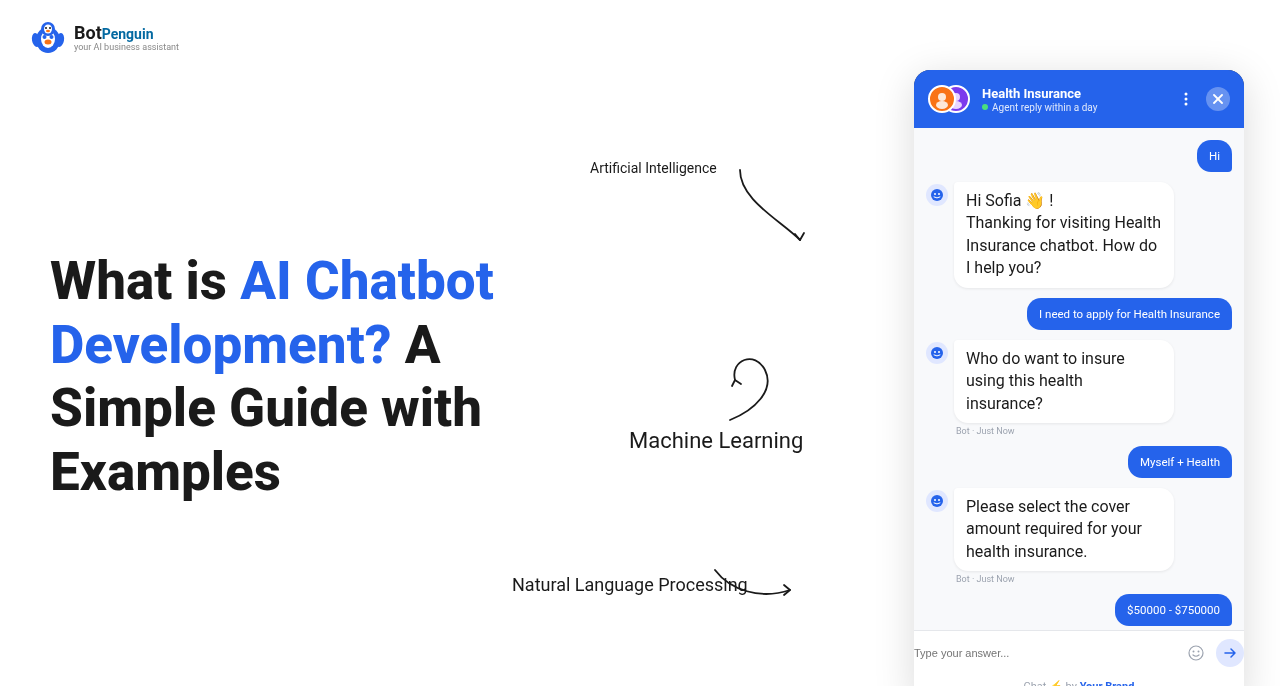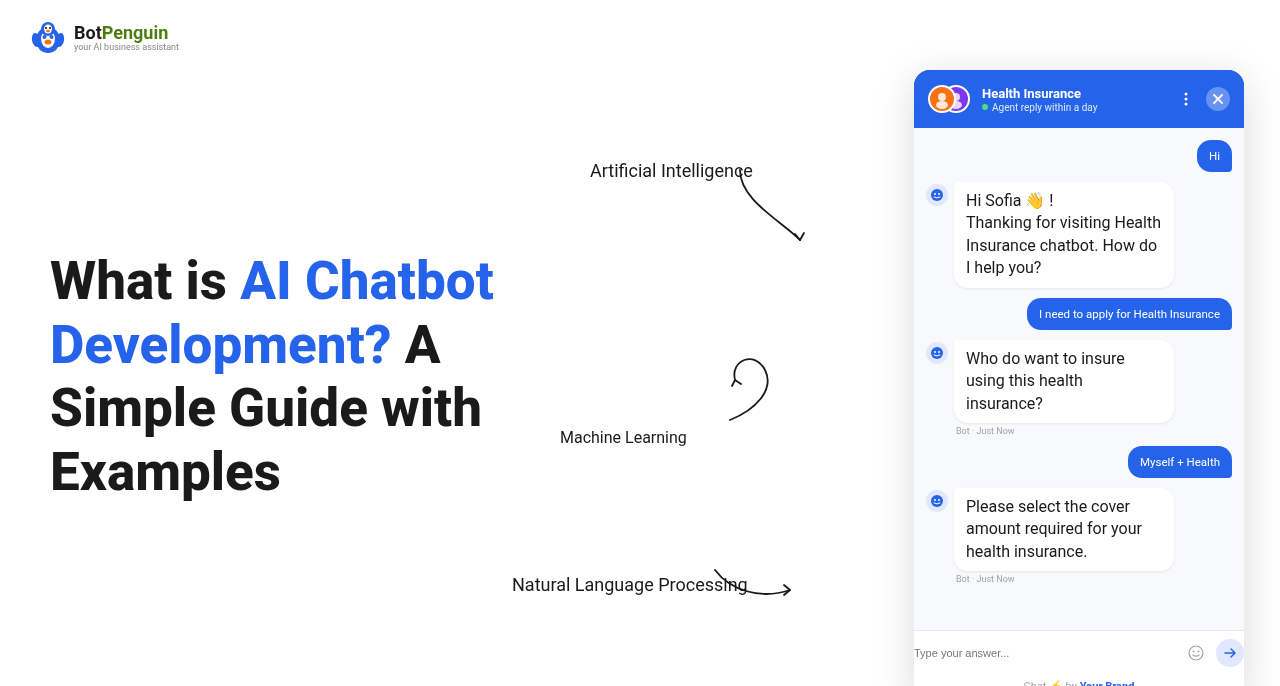--- a/index.html
+++ b/index.html
@@ -29,23 +29,23 @@
       display: flex;
       flex-direction: column;
       line-height: 1.1;
     }
     .logo-bot {
       font-size: 18px;
       font-weight: 700;
       color: #1a1a1a;
     }
     .logo-penguin {
-      font-size: 18px;
+      font-size: 14px;
       font-weight: 700;
-      color: #4d7c0f;
+      color: #0369a1;
     }
     .logo-tagline {
       font-size: 9px;
       color: #888;
       margin-top: 1px;
     }
 
     
     .main-heading {
       position: absolute;
@@ -61,29 +61,29 @@
     }
     .main-heading h1 .blue {
       color: #2563eb;
     }
 
     
     .label-ai {
       position: absolute;
       top: 160px;
       left: 590px;
-      font-size: 18px;
+      font-size: 14px;
       color: #1a1a1a;
       font-weight: 400;
     }
     .label-ml {
       position: absolute;
       top: 428px;
-      left: 560px;
-      font-size: 16px;
+      left: 629px;
+      font-size: 22px;
       color: #1a1a1a;
       font-weight: 400;
     }
     .label-nlp {
       position: absolute;
       top: 574px;
       left: 512px;
       font-size: 18px;
       color: #1a1a1a;
       font-weight: 400;
@@ -468,20 +468,23 @@
             <circle cx="9" cy="6" r="1" fill="white"></circle>
             <path d="M 4 9 Q 7 11 10 9" stroke="white" stroke-width="1" fill="none" stroke-linecap="round"></path>
           </svg>
       </div>
       <div class="bot-content">
         <div class="bubble">Please select the cover amount required for your health insurance.</div>
         <span class="msg-time">Bot · Just Now</span>
       </div>
     </div>
 
+    <div class="msg-user">
+      <div class="bubble">$50000 - $750000</div>
+    </div>
 
   </div>
 
   <div class="chat-input-area">
     <input class="chat-input" type="text" placeholder="Type your answer..." style="">
     <div class="chat-input-icons">
       <div class="icon-btn">
         <svg width="16" height="16" viewBox="0 0 16 16">
             <circle cx="8" cy="8" r="7" stroke="#9ca3af" stroke-width="1.2" fill="none"></circle>
             <circle cx="5.5" cy="6.5" r="1" fill="#9ca3af"></circle>

